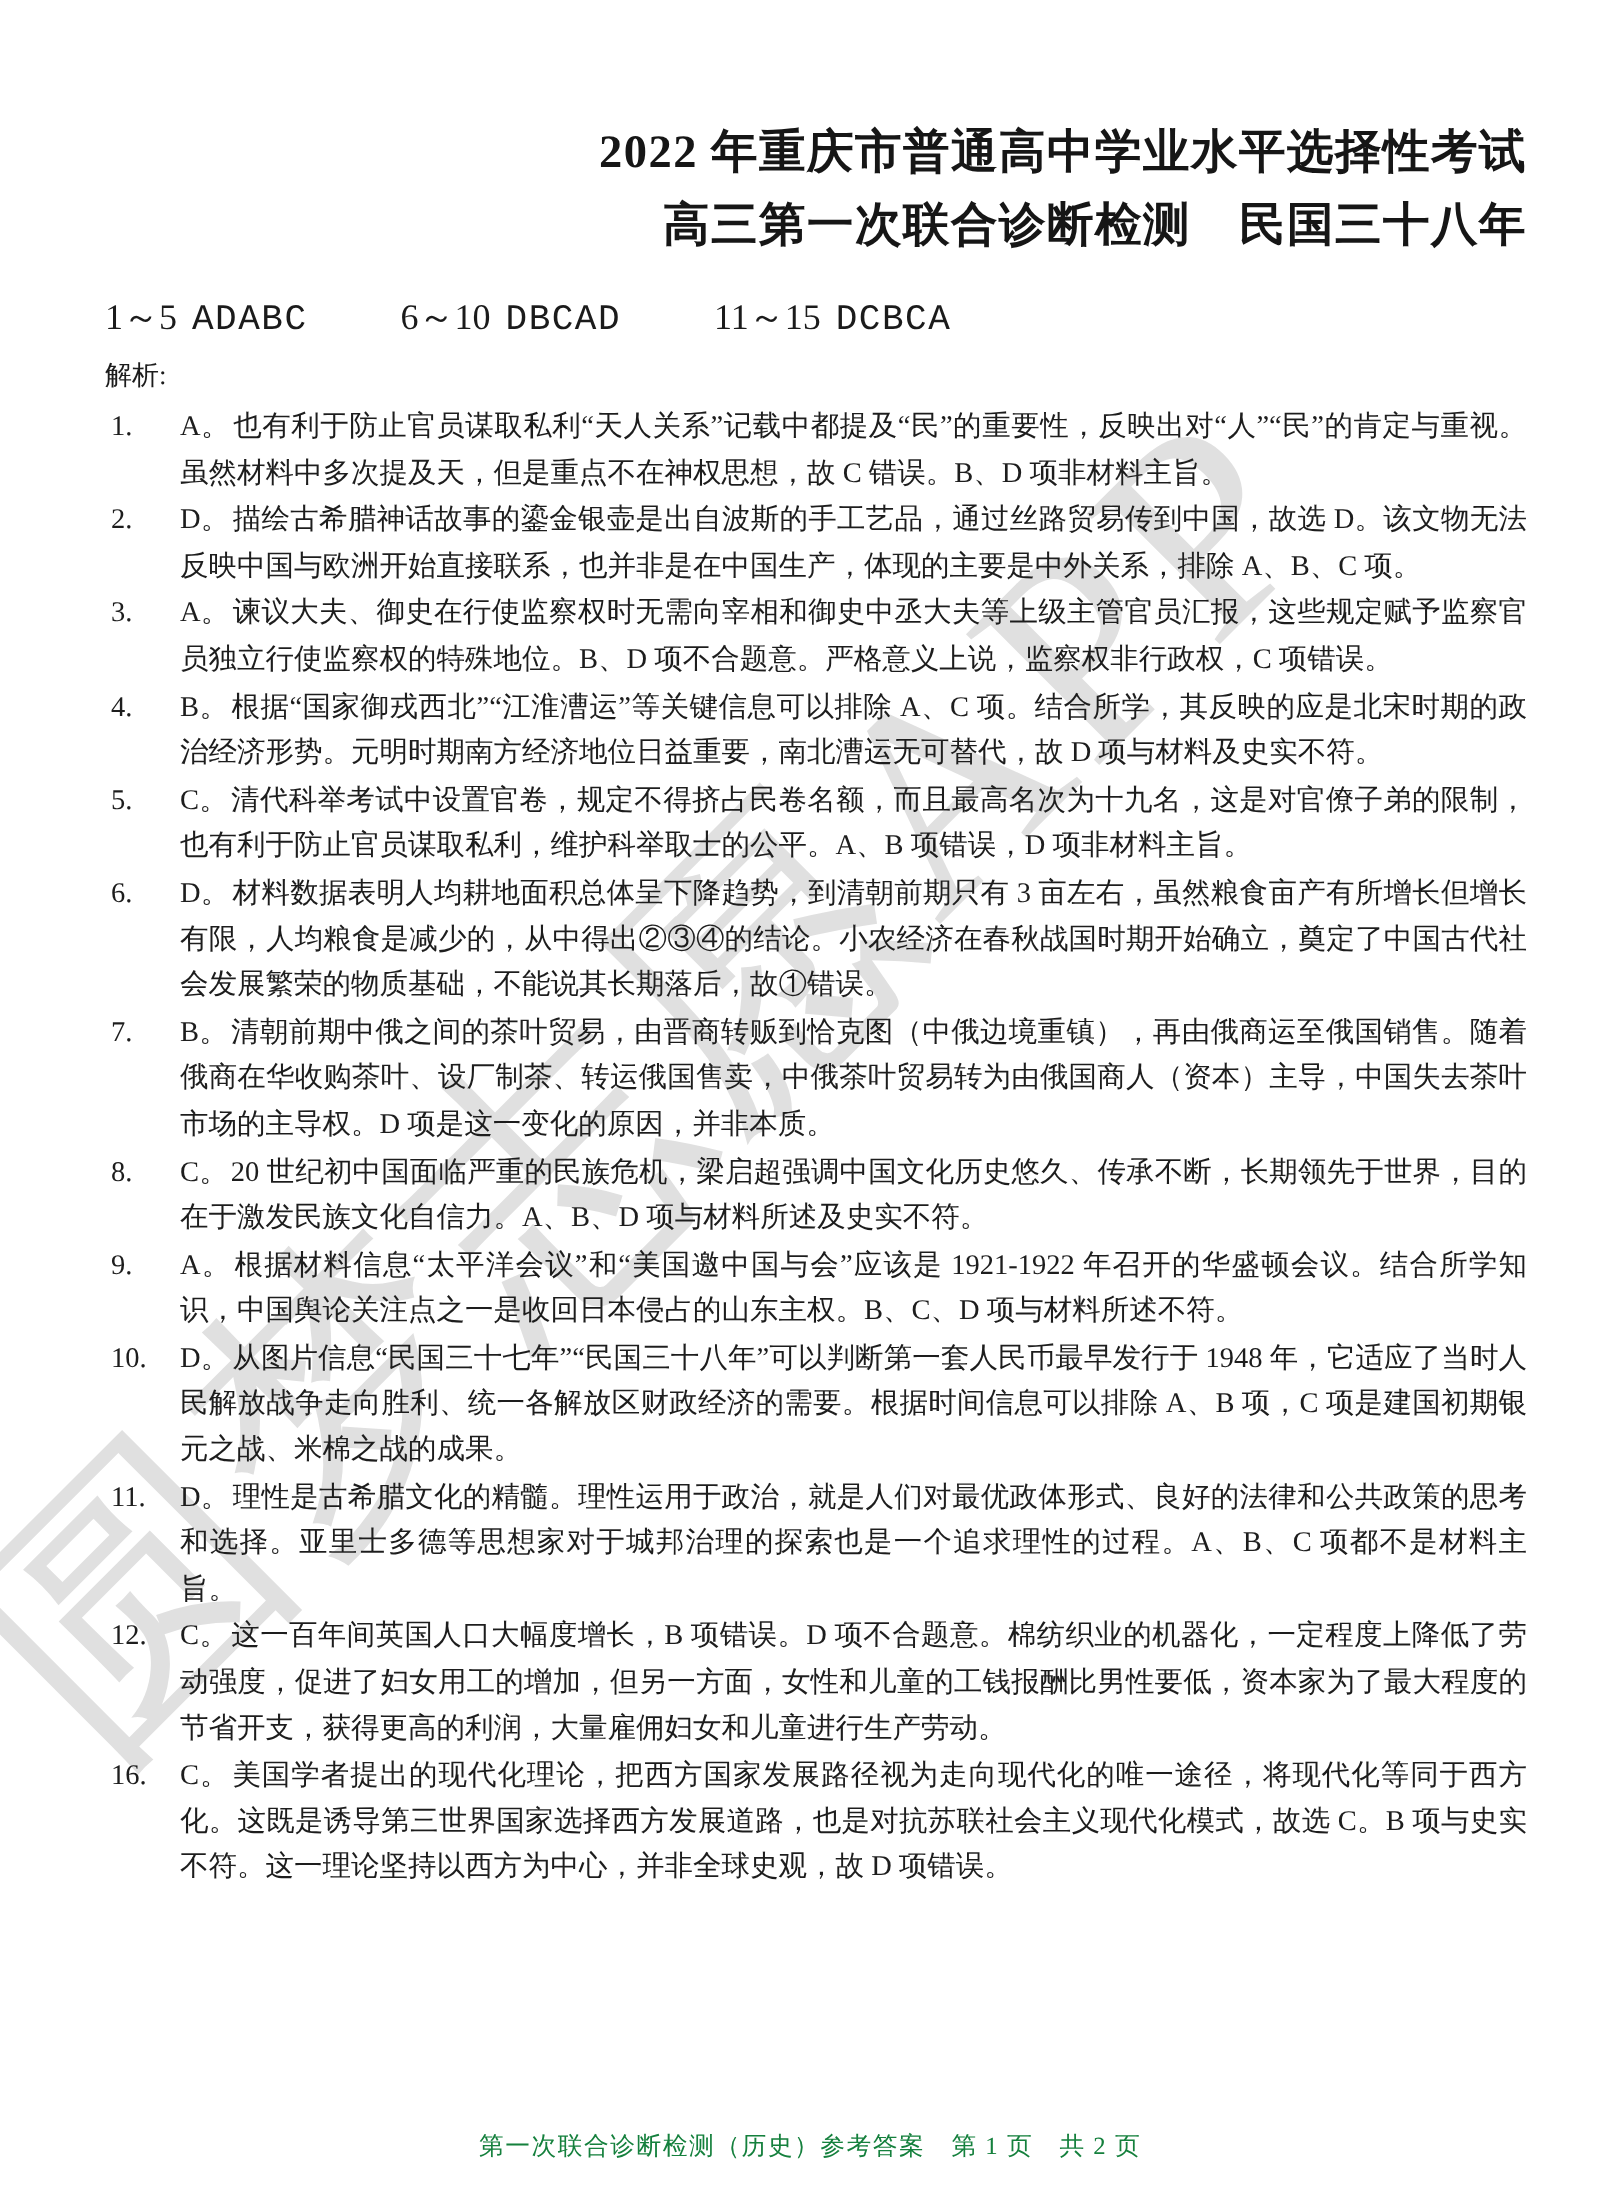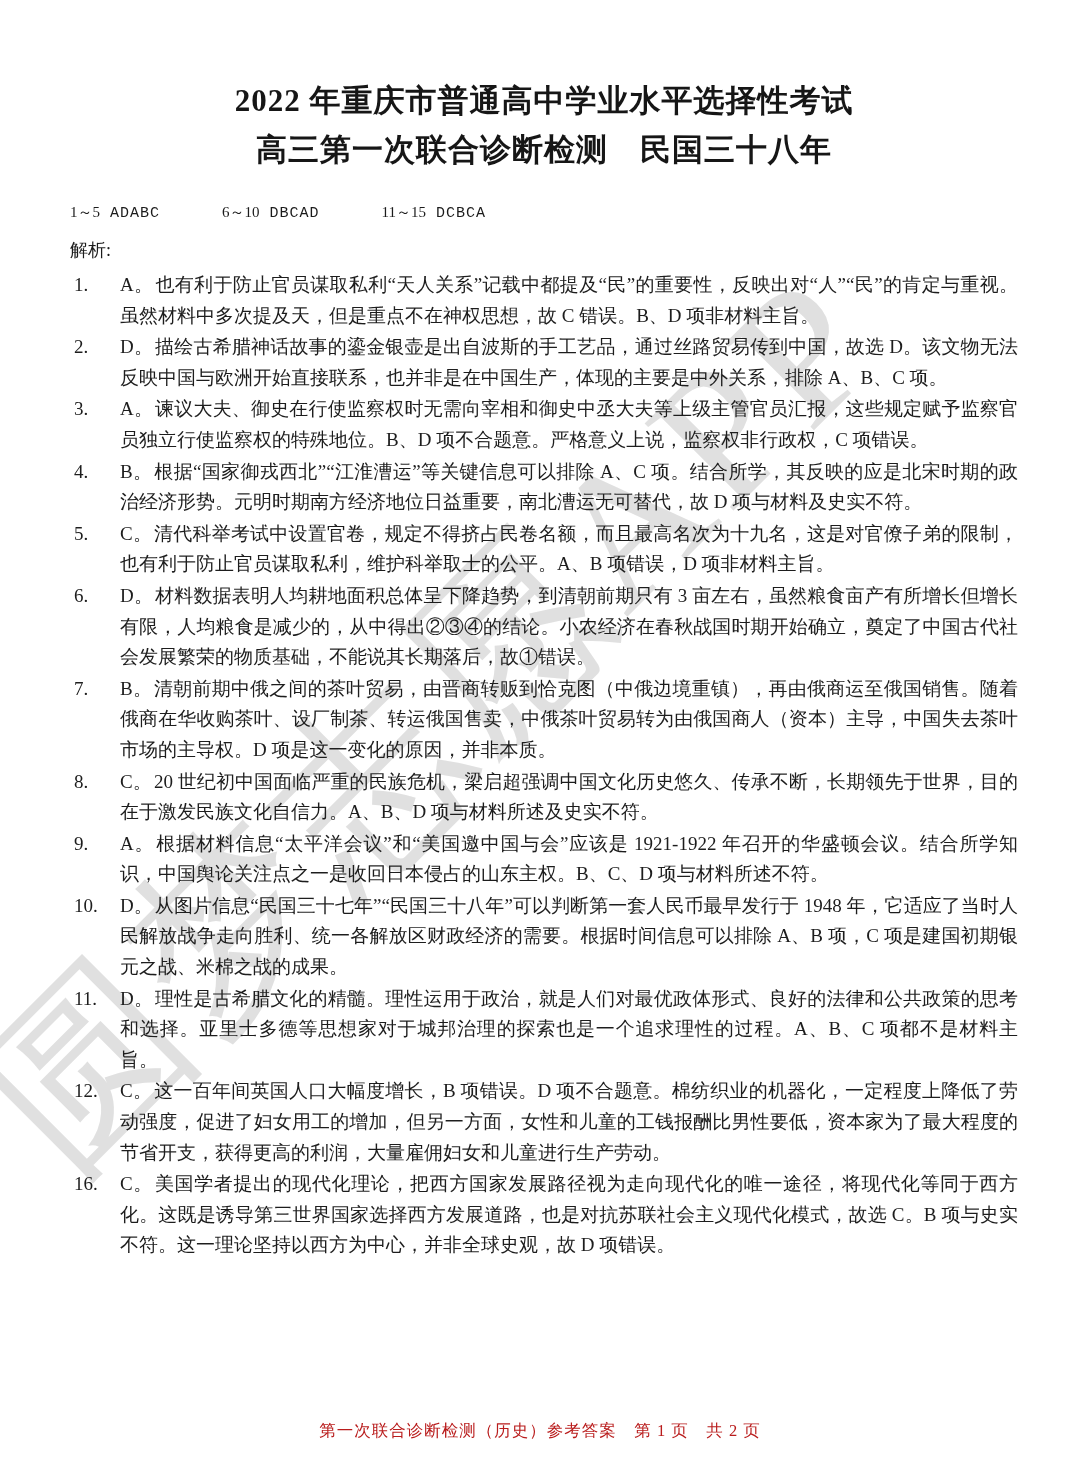--- a/index.html
+++ b/index.html
@@ -3,40 +3,40 @@
 <meta charset="utf-8">
 <style>
   html,body{margin:0;padding:0;background:#ffffff;}
   body{
     width:1080px;height:1474px;position:relative;overflow:hidden;
     color:#1c1c1c;
     font-family:"Liberation Serif","DejaVu Serif",serif;
   }
   .page{position:relative;z-index:1;padding:76px 62px 0 70px;}
   .title{
-    text-align:center;font-weight:bold;font-size:31px;line-height:49px;
+    text-align:right;font-weight:bold;font-size:31px;line-height:49px;
     letter-spacing:1px;color:#161616;
   }
   .answer-key{
     display:flex;align-items:baseline;margin-top:26px;
-    font-size:15px;line-height:24px;color:#1b1b1b;
+    font-size:24px;line-height:24px;color:#1b1b1b;
   }
   .ak-group{margin-right:62px;white-space:nowrap;}
   .ak-letters{margin-left:10px;letter-spacing:1px;font-family:"Liberation Mono","DejaVu Sans Mono",monospace;}
   .analysis-label{margin-top:9px;font-size:18px;line-height:30px;font-weight:normal;}
   .items{margin-top:5px;}
   .item{
     position:relative;padding-left:50px;margin-bottom:1px;
     font-size:19px;line-height:30.6px;text-align:justify;color:#1d1d1d;
   }
   .item .no{position:absolute;left:4px;top:0;width:44px;}
   .item .ans{margin-right:2px;}
   .footer{
     position:absolute;left:0;right:0;top:1420px;z-index:1;
-    text-align:center;font-size:16.5px;color:#b91c1c;letter-spacing:1px;
+    text-align:center;font-size:16.5px;color:#15803d;letter-spacing:1px;
   }
   .watermark{
     position:absolute;left:88px;top:1010px;z-index:0;
     font-size:190px;line-height:190px;white-space:nowrap;
     color:#c7c7c7;opacity:0.55;letter-spacing:8px;
     transform-origin:0 100%;transform:rotate(-45deg);
     pointer-events:none;user-select:none;
   }
 </style>
 </head>

